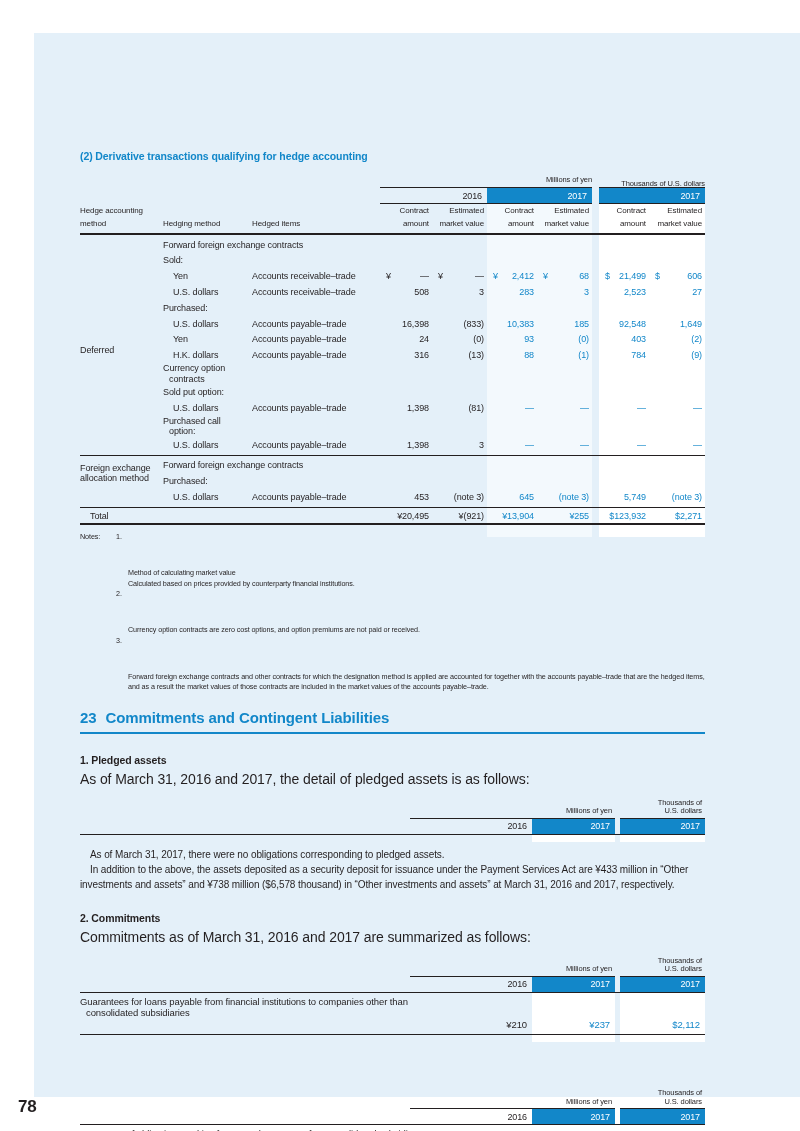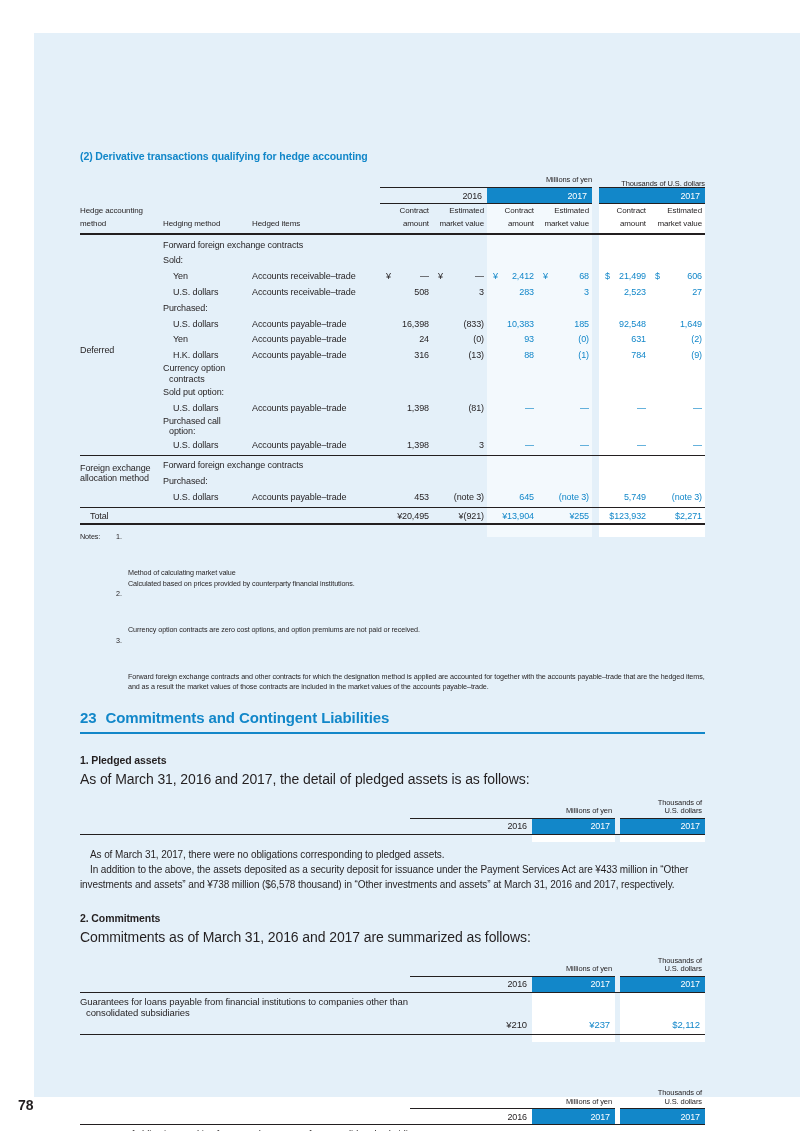--- a/index.html
+++ b/index.html
@@ -91,21 +91,21 @@
   .syusd{grid-column:5;background:var(--accent);color:#fff;border-top:1px solid var(--ink);}
   .srow{display:grid;grid-template-columns:var(--scols);align-items:end;border-bottom:1px solid var(--ink);
     min-height:21px;padding:3px 0 4px;position:relative;z-index:1;line-height:11.5px;}
   .slbl{grid-column:1/3;white-space:nowrap;align-self:end;}
   .sval{text-align:right;padding-right:5px;white-space:nowrap;}
   .sv0{grid-column:2;}
   .sv1{grid-column:3;}
   .sv2{grid-column:5;}
 
   .gap-between-ctables{height:30px;}
-  .page-num{position:absolute;left:18px;top:1097px;font-size:14px;font-weight:bold;}
+  .page-num{position:absolute;left:18px;top:1097px;font-size:17px;font-weight:bold;}
 </style>
 </head>
 <body>
 
 <div class="panel"></div>
 
 <div class="content">
 
   <div class="h-blue-sm">(2) Derivative transactions qualifying for hedge accounting</div>
 
@@ -214,21 +214,21 @@
           </div>
           <div class="drow">
             <div class="c2">
               <div>Yen</div>
             </div>
             <div class="c3">Accounts payable–trade</div>
             <div class="val col0 v16">24</div>
             <div class="val col1 v16">(0)</div>
             <div class="val col2c v17">93</div>
             <div class="val col3c v17">(0)</div>
-            <div class="val col4c v17">631</div>
+            <div class="val col4c v17">403</div>
             <div class="val col5c v17">(2)</div>
           </div>
           <div class="drow">
             <div class="c2">
               <div>H.K. dollars</div>
             </div>
             <div class="c3">Accounts payable–trade</div>
             <div class="val col0 v16">316</div>
             <div class="val col1 v16">(13)</div>
             <div class="val col2c v17">88</div>

